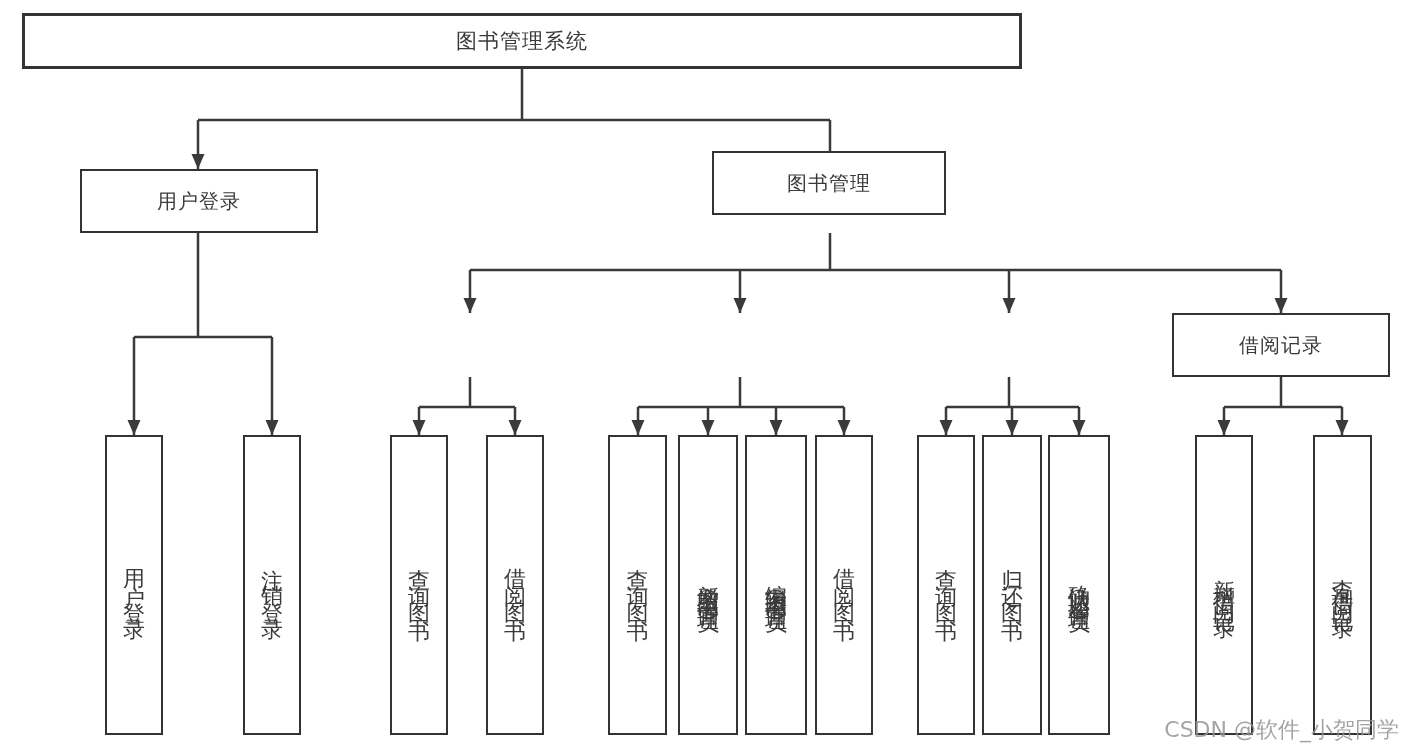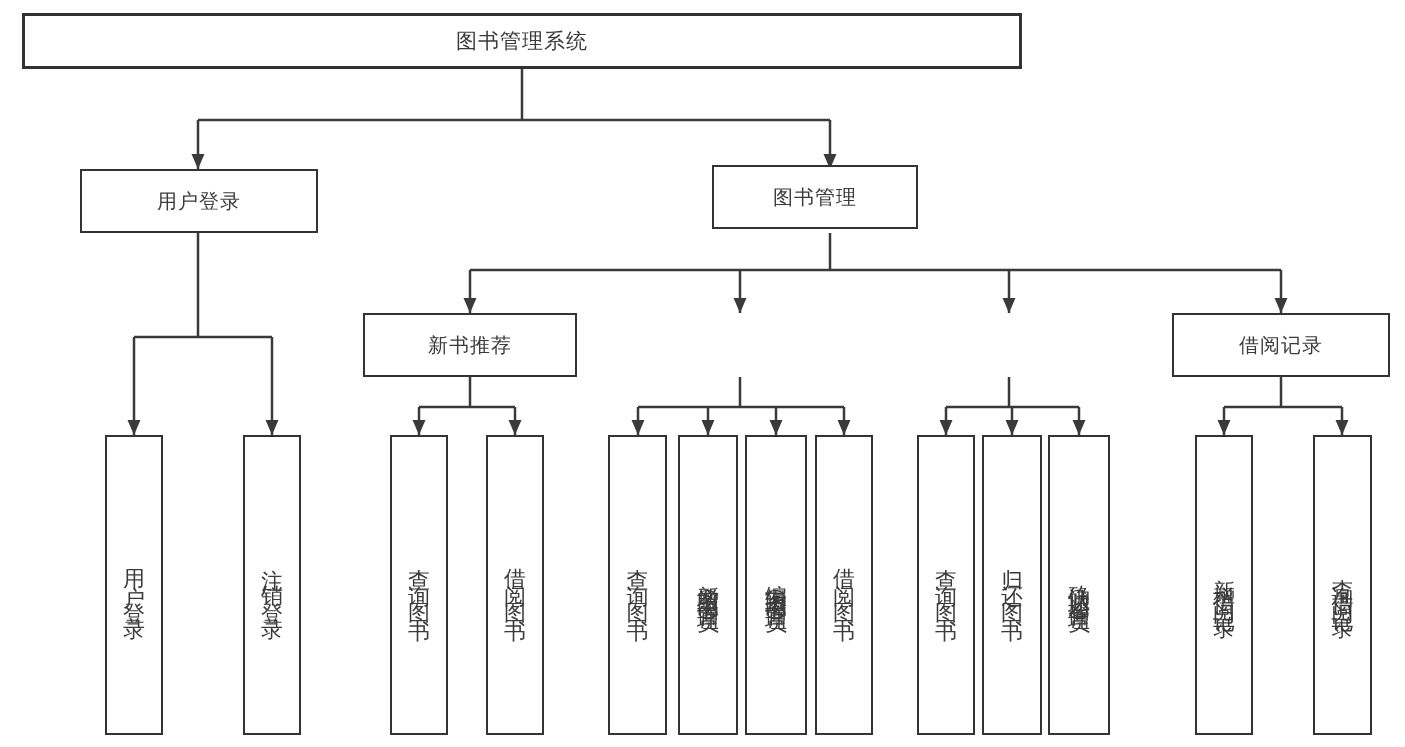--- a/index.html
+++ b/index.html
@@ -99,37 +99,37 @@
       <path d="M1012,407 V435"></path>
       <path d="M1079,407 V435"></path>
       <path d="M1224,407 V435"></path>
       <path d="M1342,407 V435"></path>
     </g>
   </svg>
 
   <div class="node hbox box-root" style="left:22px; top:13px; width:1000px; height:56px;">图书管理系统</div>
 
   <div class="node hbox" style="left:80px; top:169px; width:238px; height:64px;">用户登录</div>
-  <div class="node hbox" style="left:712px; top:165px; width:206px; height:64px;">图书管理</div>
+  <div class="node hbox" style="left:712px; top:151px; width:234px; height:64px;">图书管理</div>
 
-  <div class="node hbox" style="left:363px; top:313px; width:214px; height:64px;">新书推荐</div>
   <div class="node hbox" style="left:1172px; top:313px; width:218px; height:64px;">借阅记录</div>
 
   <div class="node vbox ls-s" style="left:105px; top:435px; width:58px; height:300px;">用户登录</div>
   <div class="node vbox ls-s" style="left:243px; top:435px; width:58px; height:300px;">注销登录</div>
 
   <div class="node vbox ls-s" style="left:390px; top:435px; width:58px; height:300px;">查询图书</div>
   <div class="node vbox ls-s" style="left:486px; top:435px; width:58px; height:300px;">借阅图书</div>
 
   <div class="node vbox ls-s" style="left:608px; top:435px; width:59px; height:300px;">查询图书</div>
   <div class="node vbox ls-l" style="left:678px; top:435px; width:60px; height:300px;">新增图书（管理员）</div>
   <div class="node vbox ls-l" style="left:745px; top:435px; width:62px; height:300px;">编辑图书（管理员）</div>
   <div class="node vbox ls-s" style="left:815px; top:435px; width:58px; height:300px;">借阅图书</div>
 
   <div class="node vbox ls-s" style="left:917px; top:435px; width:58px; height:300px;">查询图书</div>
   <div class="node vbox ls-s" style="left:982px; top:435px; width:60px; height:300px;">归还图书</div>
   <div class="node vbox ls-l" style="left:1048px; top:435px; width:62px; height:300px;">确认归还（管理员）</div>
 
   <div class="node vbox ls-m" style="left:1195px; top:435px; width:58px; height:300px;">新增借阅记录</div>
   <div class="node vbox ls-m" style="left:1313px; top:435px; width:59px; height:300px;">查询借阅记录</div>
 
+  <div class="watermark">CSDN @软件_小贺同学</div>
 
 </div>
 
 </body></html>

